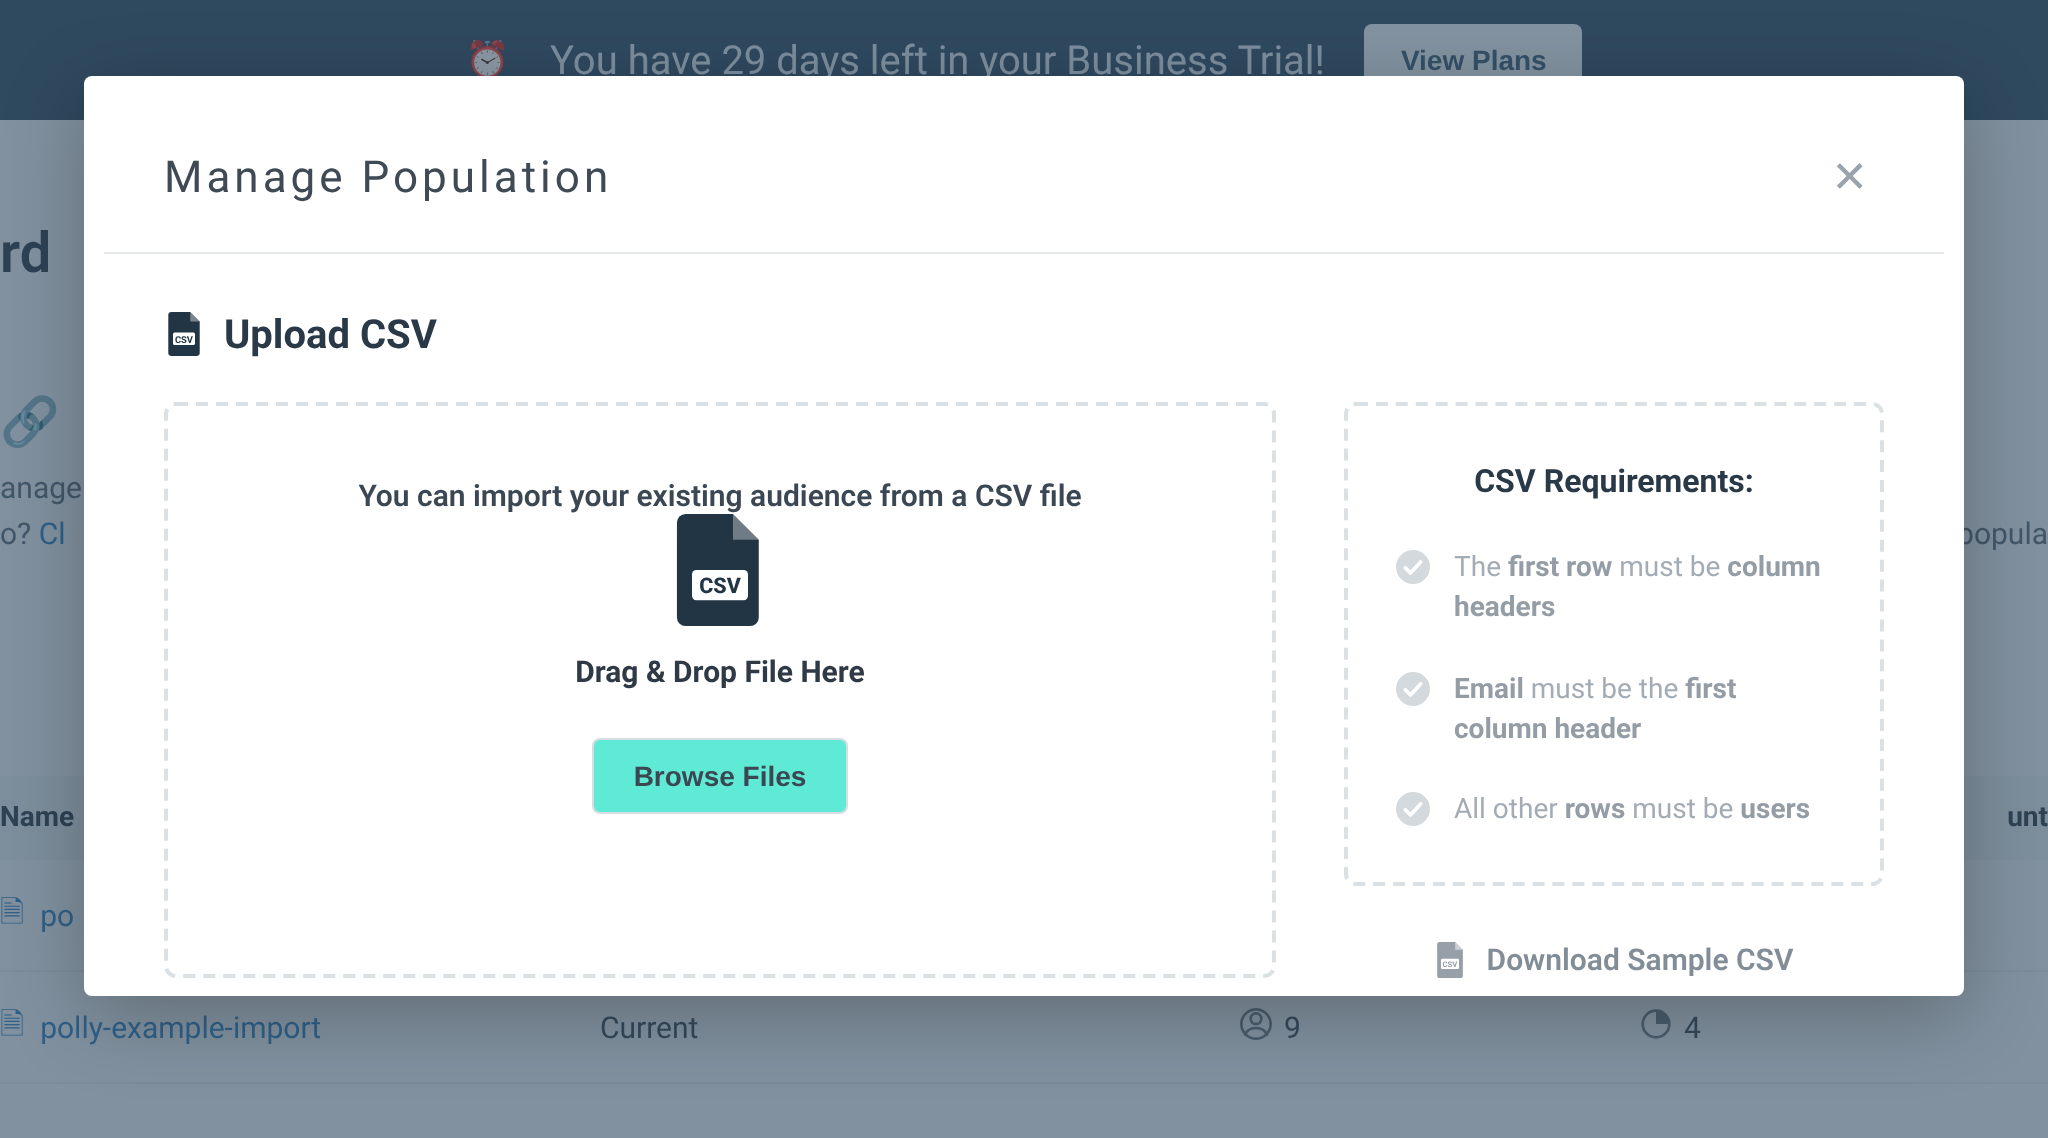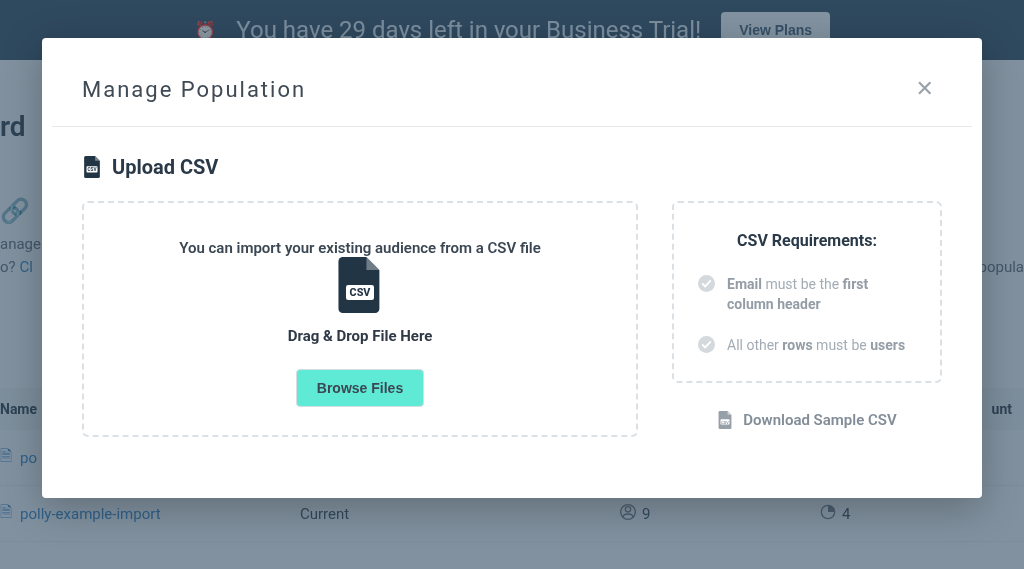--- a/index.html
+++ b/index.html
@@ -18,21 +18,21 @@
       top: 0; left: 0; right: 0;
       height: 60px;
       background: #2f4a61;
       display: flex;
       align-items: center;
       justify-content: center;
       gap: 20px;
       color: #d9e3ec;
     }
     .trial-banner .clock-icon { font-size: 18px; }
-    .trial-banner .trial-text { font-size: 24px; font-weight: 400; text-decoration: underline; }
+    .trial-banner .trial-text { font-size: 20px; font-weight: 400; text-decoration: underline; }
     .trial-btn {
       background: #e8edf1;
       color: #3d5a73;
       border: none;
       padding: 10px 18px;
       font-size: 14px;
       font-weight: 600;
       border-radius: 4px;
       cursor: pointer;
     }
@@ -247,21 +247,21 @@
           <span>o? </span>
           <span class="link">Cl</span>
         </span>
         <span style="margin-left:auto;">r popula</span>
       </div>
     </div>
   </div>
 
   <div class="bg-table-header">
     <div style="width:310px;padding-left:0;"><span>Name</span></div>
-    <div style="margin-left:auto;padding-right:12px;"><span>unt</span></div>
+    <div style="margin-left:auto;padding-right:0;"><span>unt</span></div>
   </div>
 
   <div class="bg-table-row" style="padding-left:0;">
     <div class="row-name">
       <span style="color:#2f7fbf;">🗎</span>
       <span>po</span>
     </div>
   </div>
 
   <div class="bg-table-row" style="padding-left:0;">
@@ -327,20 +327,31 @@
           </svg>
         </div>
         <div class="drop-text">Drag &amp; Drop File Here</div>
         <button class="browse-btn">Browse Files</button>
       </div>
 
       <div class="right-col">
         <div class="dashed-box requirements">
           <div class="req-title">CSV Requirements:</div>
 
+          <div class="req-item">
+            <span class="check-icon">
+              <svg viewBox="0 0 20 20" width="17" height="17">
+                  <circle cx="10" cy="10" r="10" fill="#d4d9dd"></circle>
+                  <path d="M5.5 10.5l3 3 6-6.5" stroke="#fff" stroke-width="2.2" fill="none" stroke-linecap="round" stroke-linejoin="round"></path>
+                </svg>
+            </span>
+            <span>
+              <span>The </span><b>first row</b><span> must be </span><b>column headers</b>
+            </span>
+          </div>
 
           <div class="req-item">
             <span class="check-icon">
               <svg viewBox="0 0 20 20" width="17" height="17">
                   <circle cx="10" cy="10" r="10" fill="#d4d9dd"></circle>
                   <path d="M5.5 10.5l3 3 6-6.5" stroke="#fff" stroke-width="2.2" fill="none" stroke-linecap="round" stroke-linejoin="round"></path>
                 </svg>
             </span>
             <span>
               <b>Email</b><span> must be the </span><b>first column header</b>

